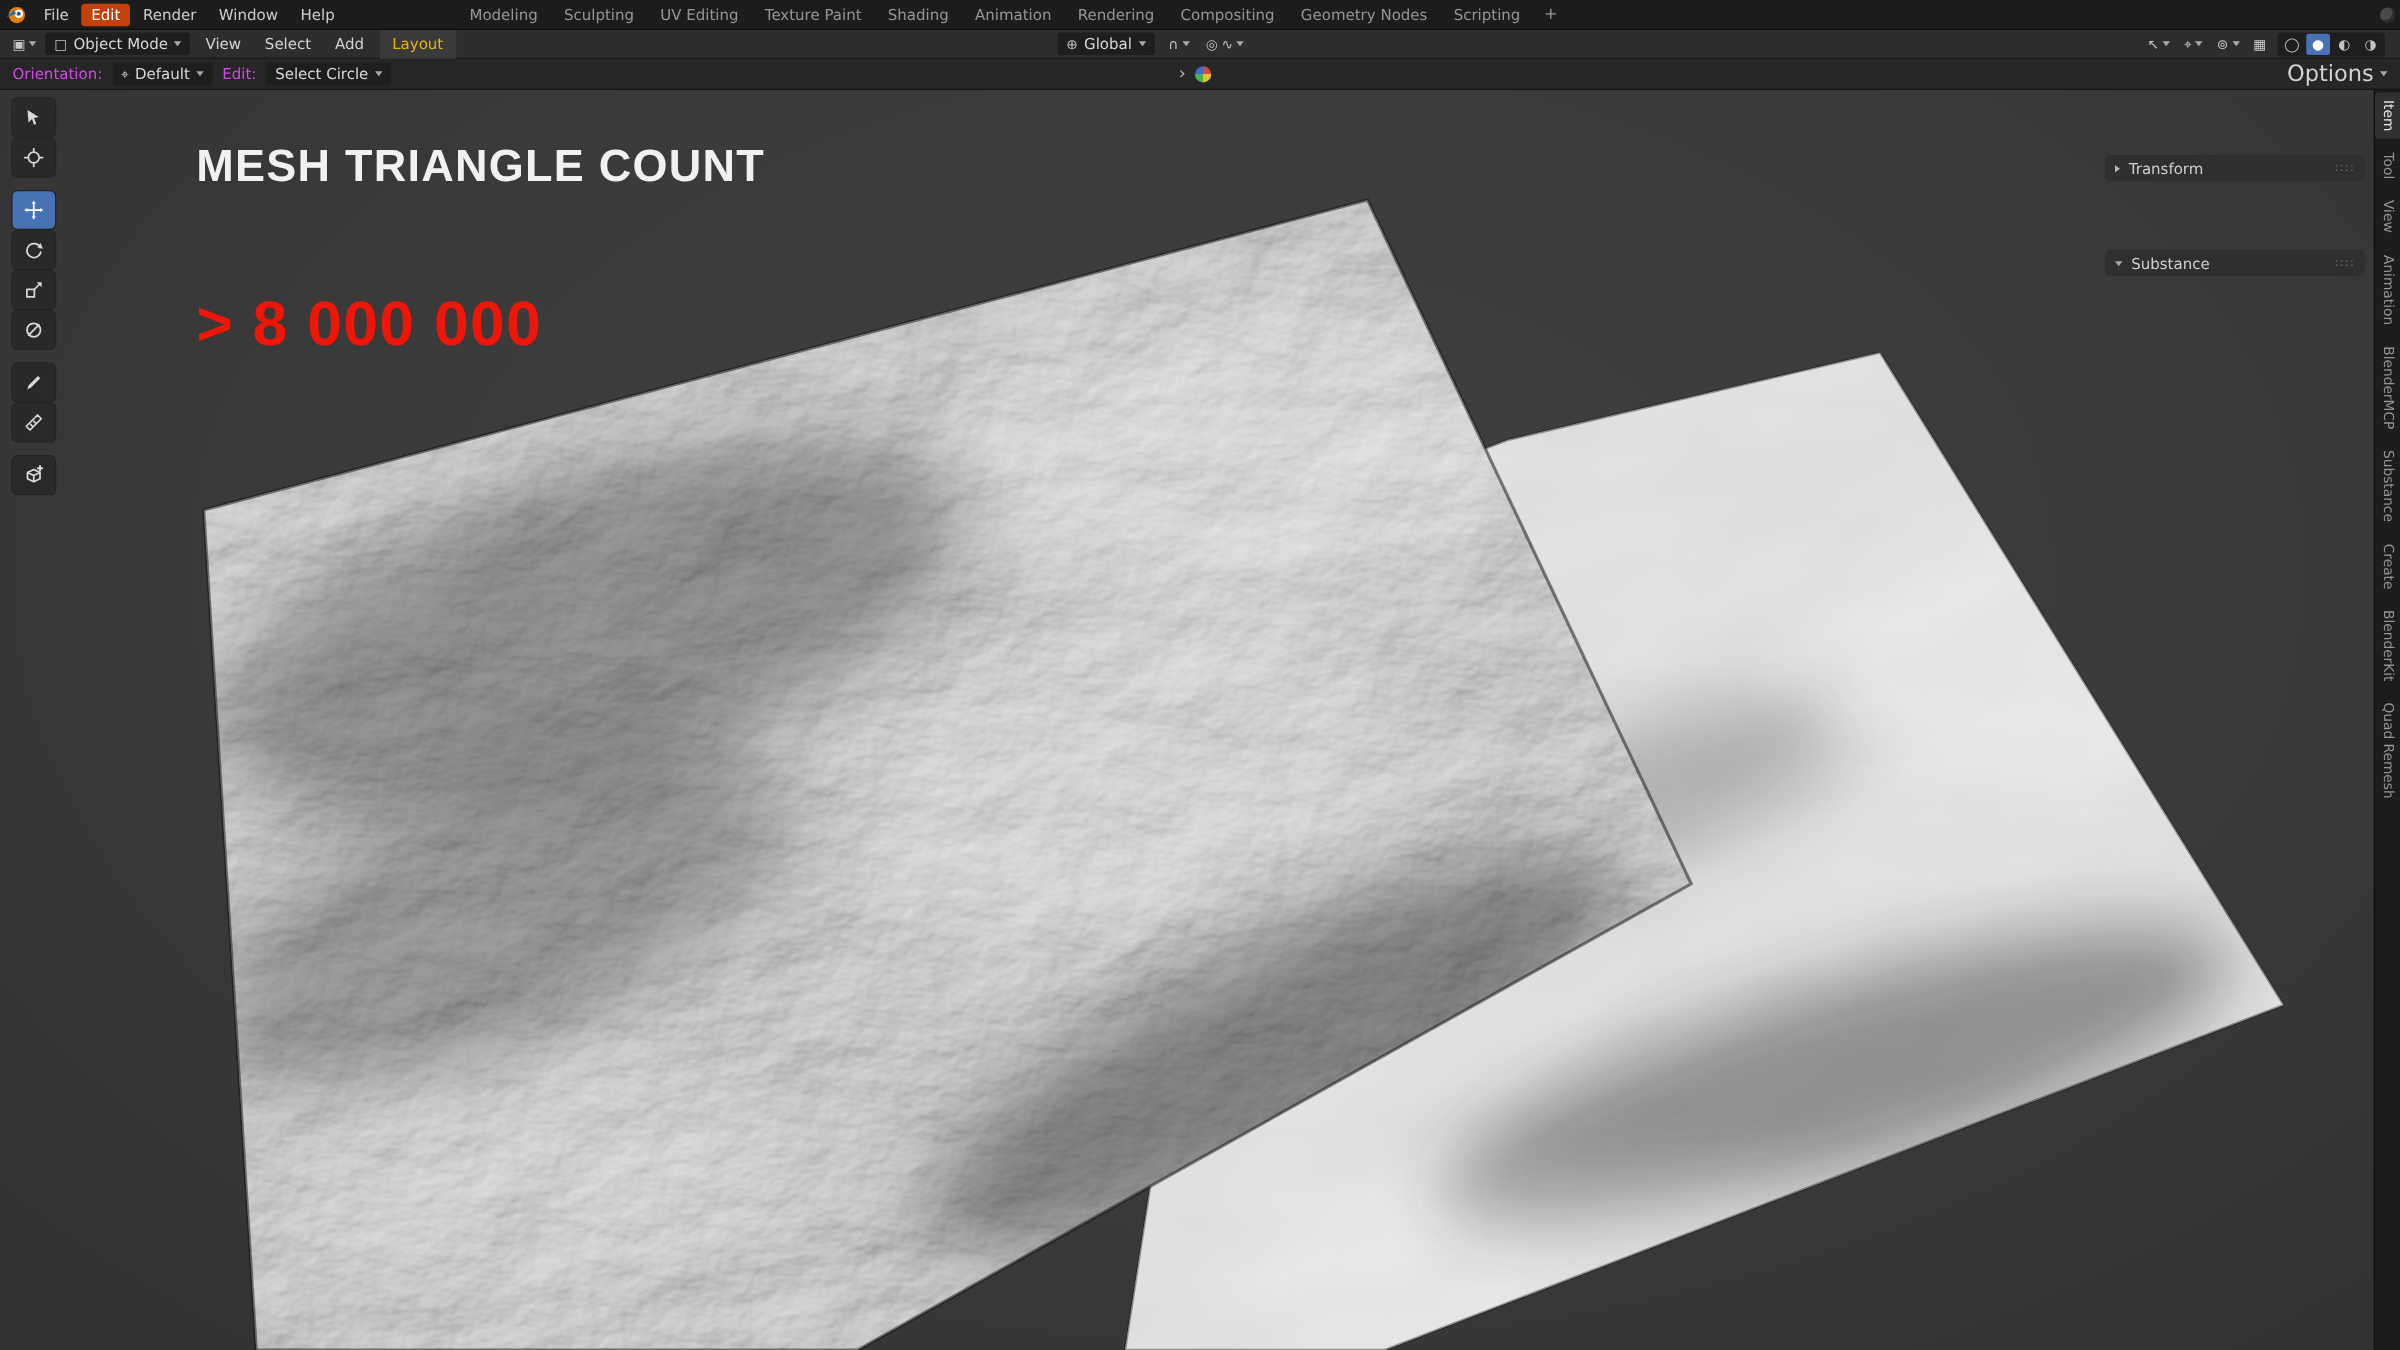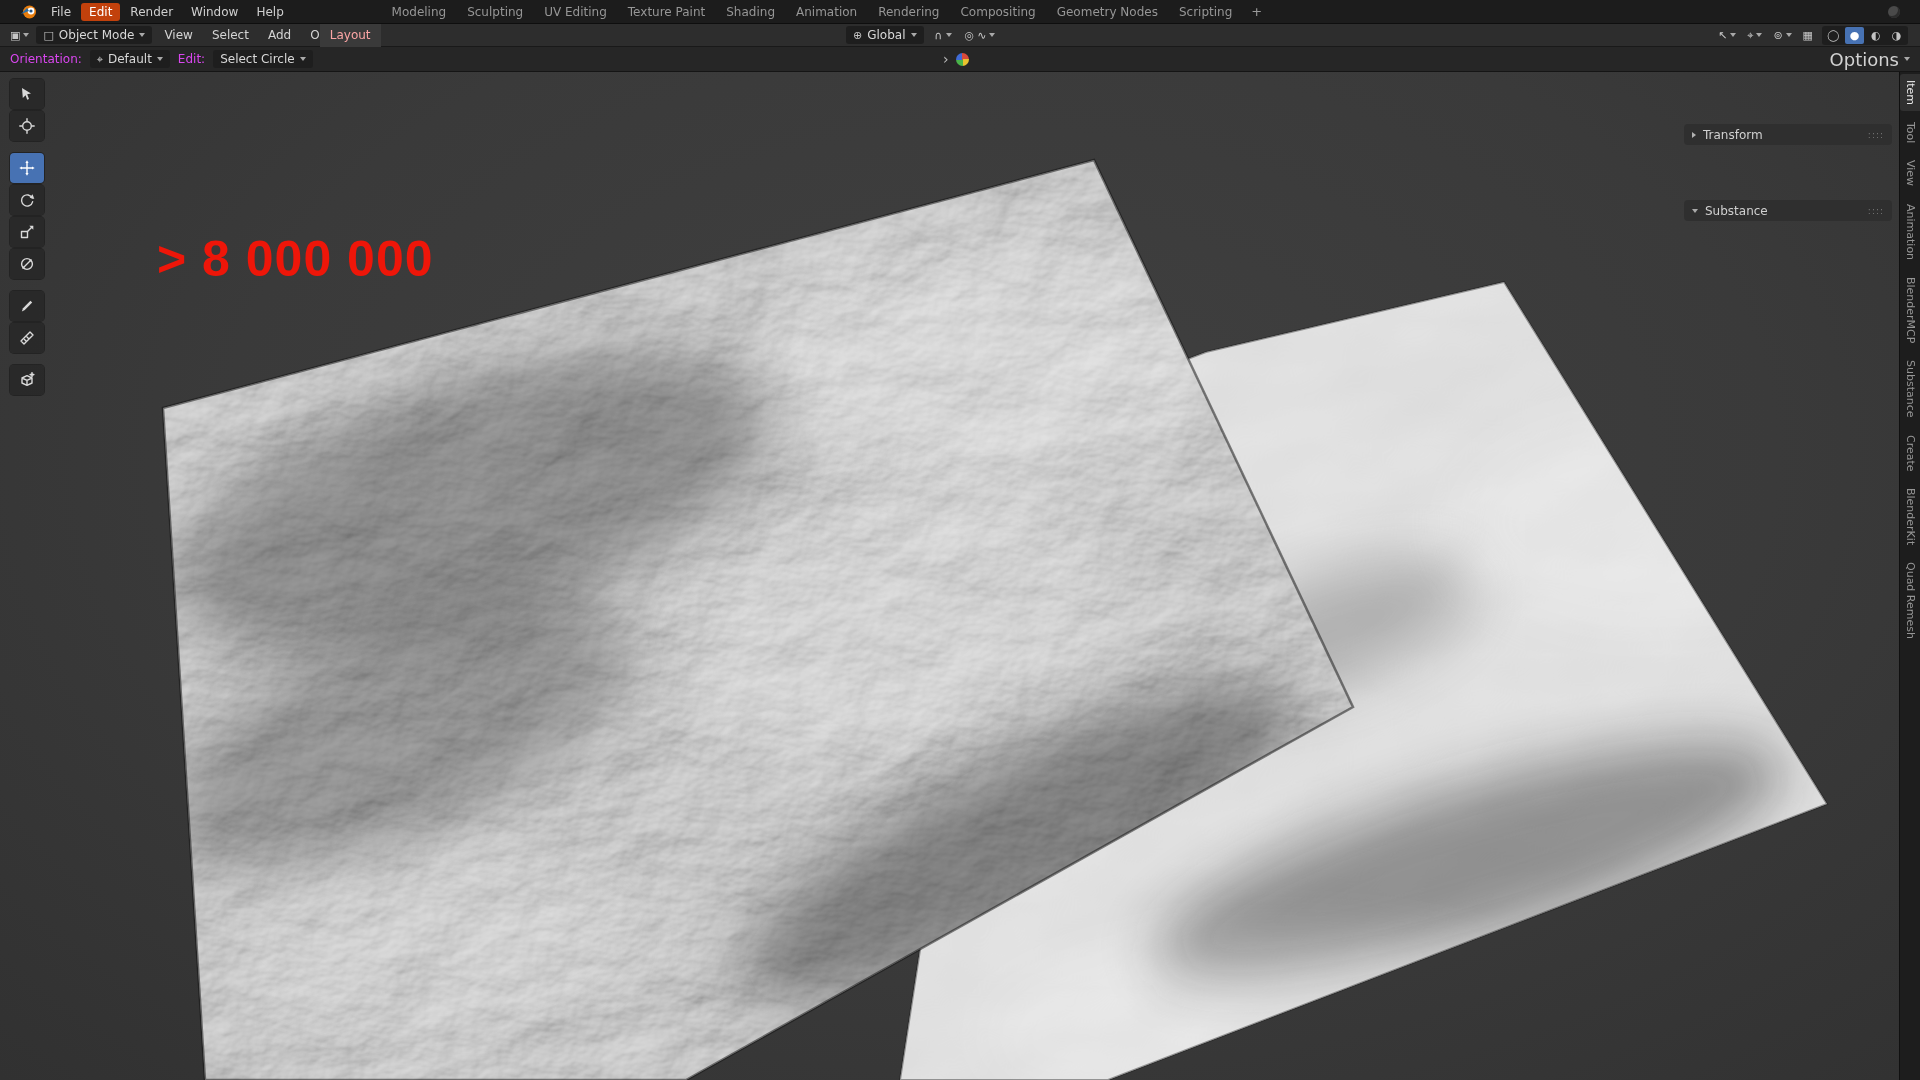--- a/index.html
+++ b/index.html
@@ -1,27 +1,27 @@
 <!DOCTYPE html>
 <html><head>
 <meta charset="utf-8">
 <style>
   * { box-sizing: border-box; margin: 0; padding: 0; }
   html,body { width:1920px; height:1080px; overflow:hidden; background:#3b3b3b;
     font-family:"DejaVu Sans", sans-serif; -webkit-font-smoothing:antialiased; }
 
   
   .topbar { height:24px; background:#1c1c1c; display:flex; align-items:center;
-    padding:0 20px; gap:2px; border-bottom:1px solid #0e0e0e; position:relative; z-index:30;}
+    padding:0 4px; gap:2px; border-bottom:1px solid #0e0e0e; position:relative; z-index:30;}
   .logo { width:17px; height:17px; margin-right:4px; display:flex; align-items:center; }
   .menu-item { font-size:12px; color:#cfcfcf; padding:2px 8px; border-radius:3px; }
   .menu-item.hl { background:#c2410c; color:#ffffff; }
   .workspaces { display:flex; margin-left:26px; gap:1px; align-items:center; height:100%; }
   .ws-tab { font-size:12px; color:#969696; padding:3px 10px; height:100%; display:flex; align-items:center; }
-  .ws-tab.active { background:#3a3a3a; color:#fca5a5;margin-top:47px; }
+  .ws-tab.active { background:#3a3a3a; color:#eab308;margin-top:47px; }
   .ws-add { font-size:13px; color:#9a9a9a; padding:0 8px; }
   .topbar-status { margin-left:auto; width:12px; height:12px; border-radius:50%;
     background:#4a4a4a; box-shadow:inset -2px -2px 0 #2c2c2c; }
 
   
   .vph { height:23px; background:#2d2d2d; display:flex; align-items:center;
     padding:0 8px; gap:5px; border-bottom:1px solid #191919; position:relative; z-index:29;}
   .pill { display:flex; align-items:center; gap:5px; background:#1e1e1e; border-radius:3px;
     padding:2px 7px; font-size:12px; color:#d8d8d8; white-space:nowrap; }
   .mini-ic { font-size:11px; color:#c6c6c6; line-height:1; }
@@ -335,14 +335,15 @@
     <span class="vtab">Tool</span>
     <span class="vtab">View</span>
     <span class="vtab">Animation</span>
     <span class="vtab">BlenderMCP</span>
     <span class="vtab">Substance</span>
     <span class="vtab">Create</span>
     <span class="vtab">BlenderKit</span>
     <span class="vtab">Quad Remesh</span>
   </div>
 
+  <div class="ov-title">MESH TRIANGLE COUNT</div>
   <div class="ov-high">&gt; 8 000 000</div>
 </div>
 
 </body></html>

